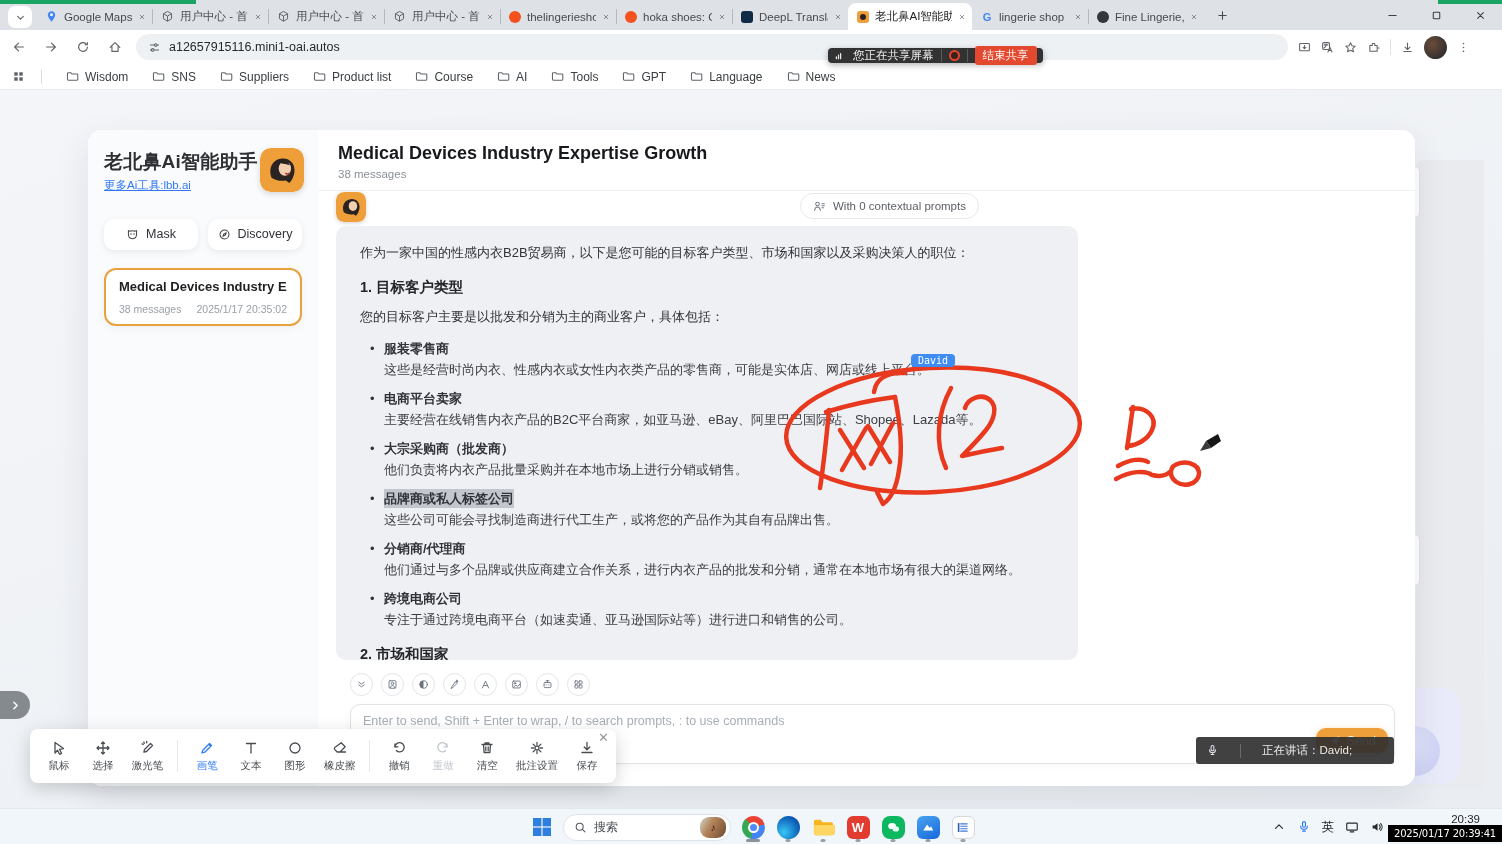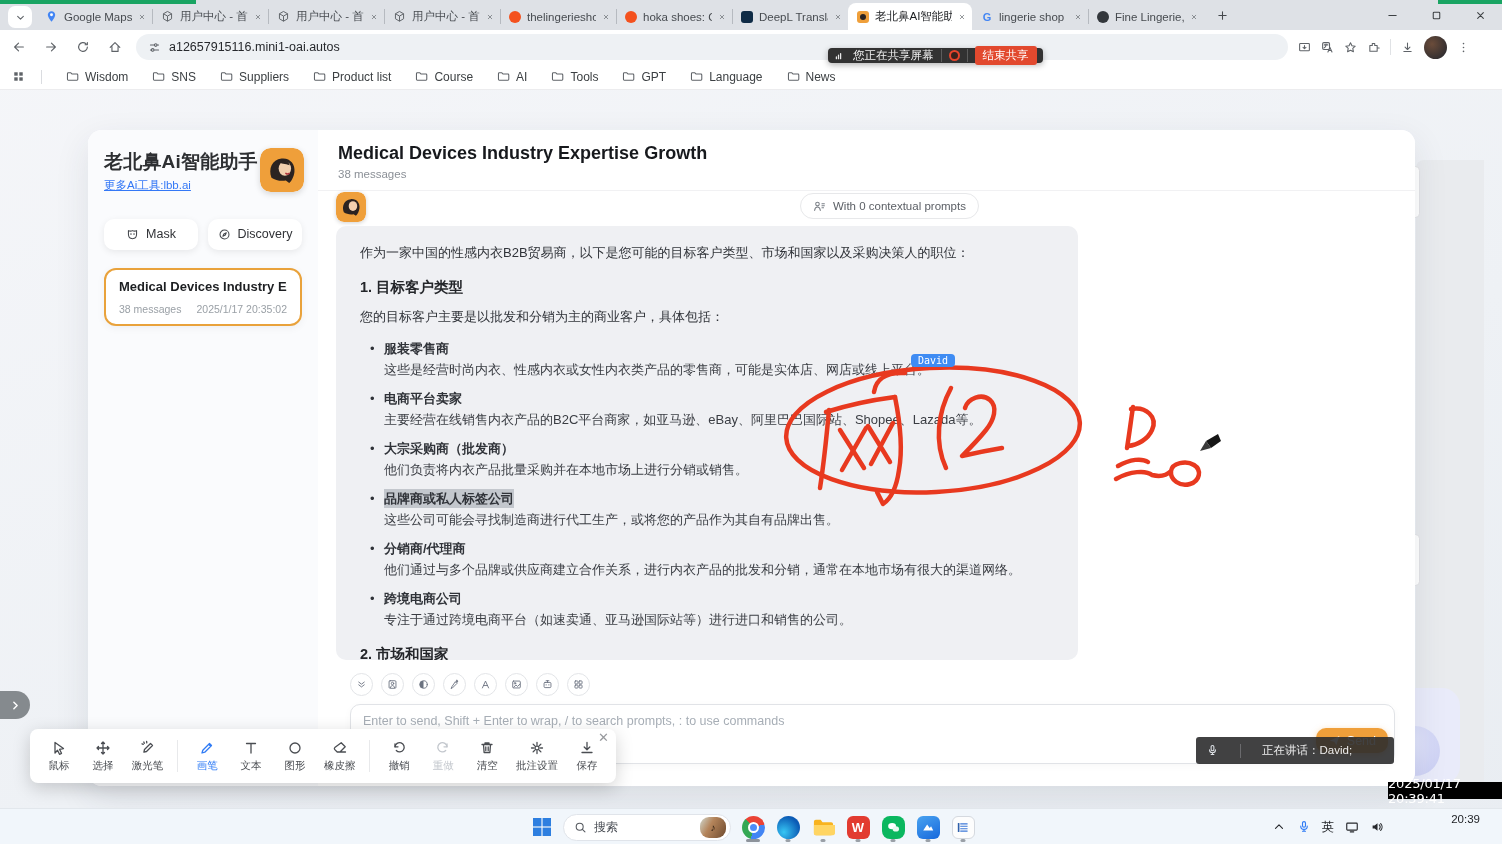--- a/index.html
+++ b/index.html
@@ -140,22 +140,22 @@
   .tbi.chrome{border-radius:50%;background:conic-gradient(from -45deg,#ea4335 0 33%,#4285f4 33% 66%,#34a853 66% 100%);position:relative}
   .tbi.chrome .chrome-in{width:11px;height:11px;border-radius:50%;background:#4e8cf7;border:2.5px solid #fff}
   .tbi.edge{border-radius:50%;background:radial-gradient(circle at 30% 70%,#37c6f4,#0b5bb5 70%)}
   .tbi.wps{background:#e23b30;color:#fff;font-weight:700;font-size:13px}
   .tbi.wechat{background:#0bb75f;border-radius:8px}
   .tbi.blueapp{background:linear-gradient(150deg,#4aa3f0,#1668dc)}
   .tbi.notes{background:#fdfdfd;border:1px solid #d5d9df}
   .tray{position:absolute;right:0;top:0;height:36px;display:flex;align-items:center;gap:11px;padding-right:118px;color:#26282c}
   .tray .ime{font-size:12.5px}
   .tray-time{position:absolute;right:22px;top:4px;font-size:11.5px;color:#1c1e22;text-align:right}
-  .stamp{position:absolute;left:1388px;top:782px;width:114px;height:17px;background:#000;color:#fff;
-    font-size:13px;display:flex;align-items:center;justify-content:center;letter-spacing:-.2px;z-index:80;
+  .stamp{position:absolute;left:1388px;top:825px;width:114px;height:17px;background:#000;color:#fff;
+    font-size:10px;display:flex;align-items:center;justify-content:center;letter-spacing:-.2px;z-index:80;
     font-family:"DejaVu Sans",sans-serif}
 </style>
 </head>
 <body>
 
 <div class="canvas">
 
   <div class="tabstrip">
     <div class="tab-search">
       <span class="ico">

